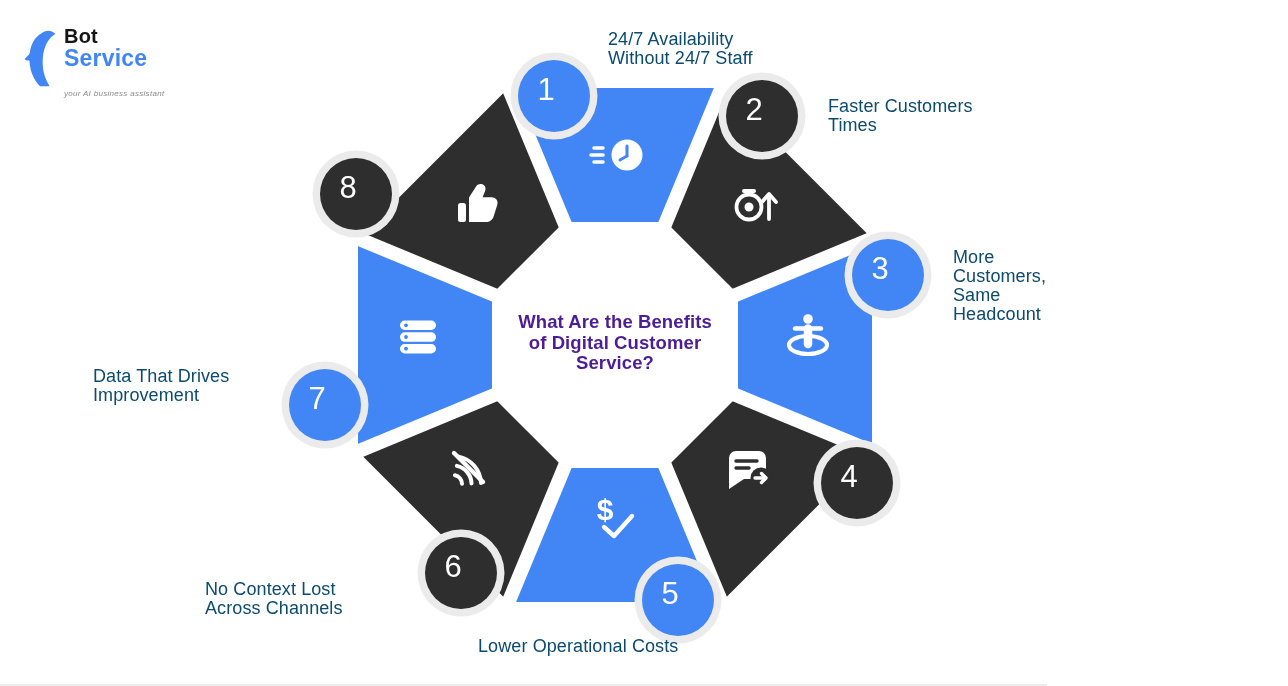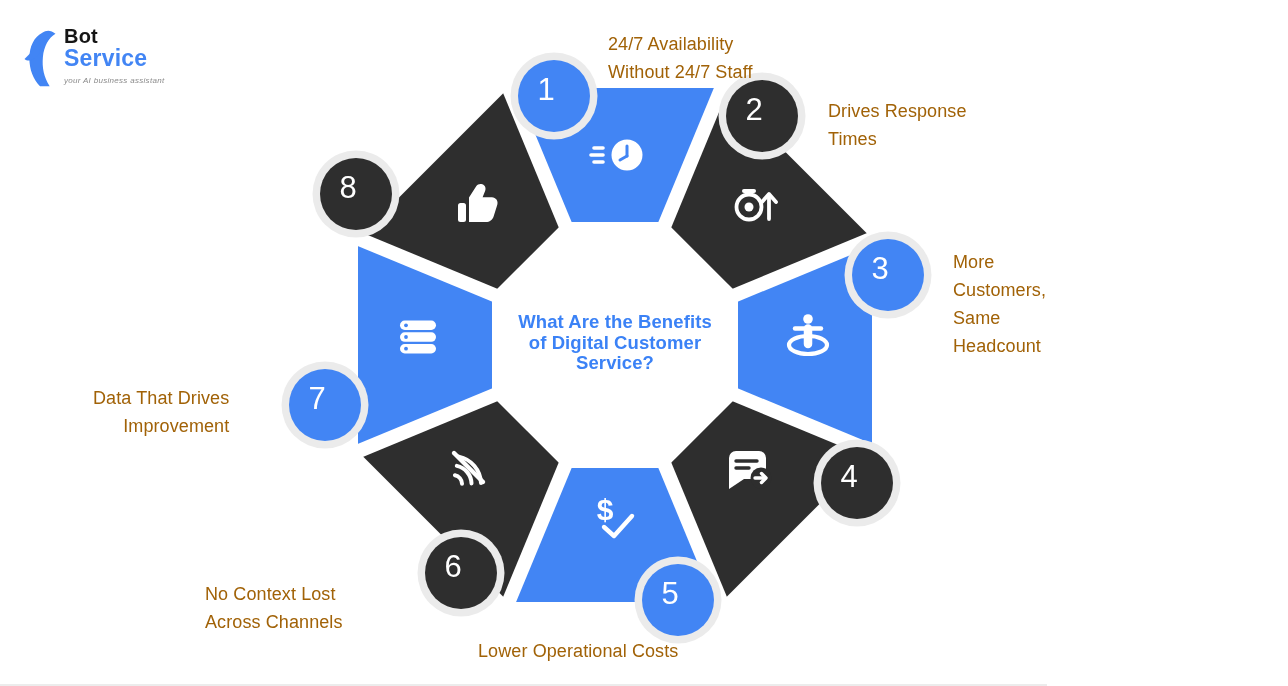--- a/index.html
+++ b/index.html
@@ -6,41 +6,41 @@
   .canvas{
     position:relative;width:1047px;height:686px;background:#fff;overflow:hidden;
     font-family:"Liberation Sans",sans-serif;
   }
   
   .logo{position:absolute;left:20px;top:26px;display:flex;align-items:flex-start;}
   .penguin{width:40px;height:60px;margin-top:4px;}
   .logo-text{margin-left:4px;line-height:1;}
   .logo-bot{font-size:20px;font-weight:700;color:#151515;letter-spacing:.2px;}
   .logo-penguin{font-size:23px;font-weight:700;color:var(--blue);margin-top:1px;letter-spacing:.2px;}
-  .logo-tagline{font-size:8px;font-style:italic;color:#8a8a8a;margin-top:7px;letter-spacing:.3px;}
+  .logo-tagline{font-size:8px;font-style:italic;color:#8a8a8a;margin-top:20px;letter-spacing:.3px;}
   
   #wheel{position:absolute;left:0;top:0;}
   .num-text{font-family:"Liberation Sans",sans-serif;font-size:31px;font-weight:400;fill:#fff;text-anchor:middle;}
   
   .label{
-    position:absolute;font-size:18px;line-height:28px;color:#a16207;
+    position:absolute;font-size:18px;line-height:19px;color:#0c4a6e;
     white-space:pre-line;letter-spacing:.1px;font-weight:400;
   }
   .label-1{left:608px;top:30px;}
   .label-2{left:828px;top:97px;}
   .label-3{left:953px;top:248px;}
   .label-4{left:912px;top:462px;}
   .label-5{left:478px;top:637px;}
   .label-6{left:205px;top:580px;}
-  .label-7{left:93px;top:384px;text-align:right;}
+  .label-7{left:93px;top:367px;}
   .label-8{left:70px;top:172px;}
   
   .center-title{
     position:absolute;left:495px;top:312px;width:240px;text-align:center;
-    font-size:18.5px;font-weight:700;color:#3b82f6;line-height:20.5px;white-space:pre-line;
+    font-size:18.5px;font-weight:700;color:#4c1d95;line-height:20.5px;white-space:pre-line;
     letter-spacing:.1px;
   }
   .bottom-line{position:absolute;left:0;bottom:0;width:100%;height:2px;background:#ececec;}
 </style>
 </head>
 <body>
 
 <div class="canvas">
 
   <div class="logo">
@@ -160,21 +160,21 @@
       </g>
       <g>
         <circle cx="356" cy="194" r="43.5" fill="#EBEBEB"></circle>
         <circle cx="356" cy="194" r="36" fill="#2E2E2E"></circle>
         <text x="348" y="198" class="num-text">8</text>
       </g>
     </svg>
 
   <div class="label label-1">24/7 Availability
 Without 24/7 Staff</div>
-  <div class="label label-2">Drives Response
+  <div class="label label-2">Faster Customers
 Times</div>
   <div class="label label-3">More Customers,
 Same Headcount</div>
   <div class="label label-5">Lower Operational Costs</div>
   <div class="label label-6">No Context Lost
 Across Channels</div>
   <div class="label label-7">Data That Drives
 Improvement</div>
 
   <div class="center-title">What Are the Benefits

